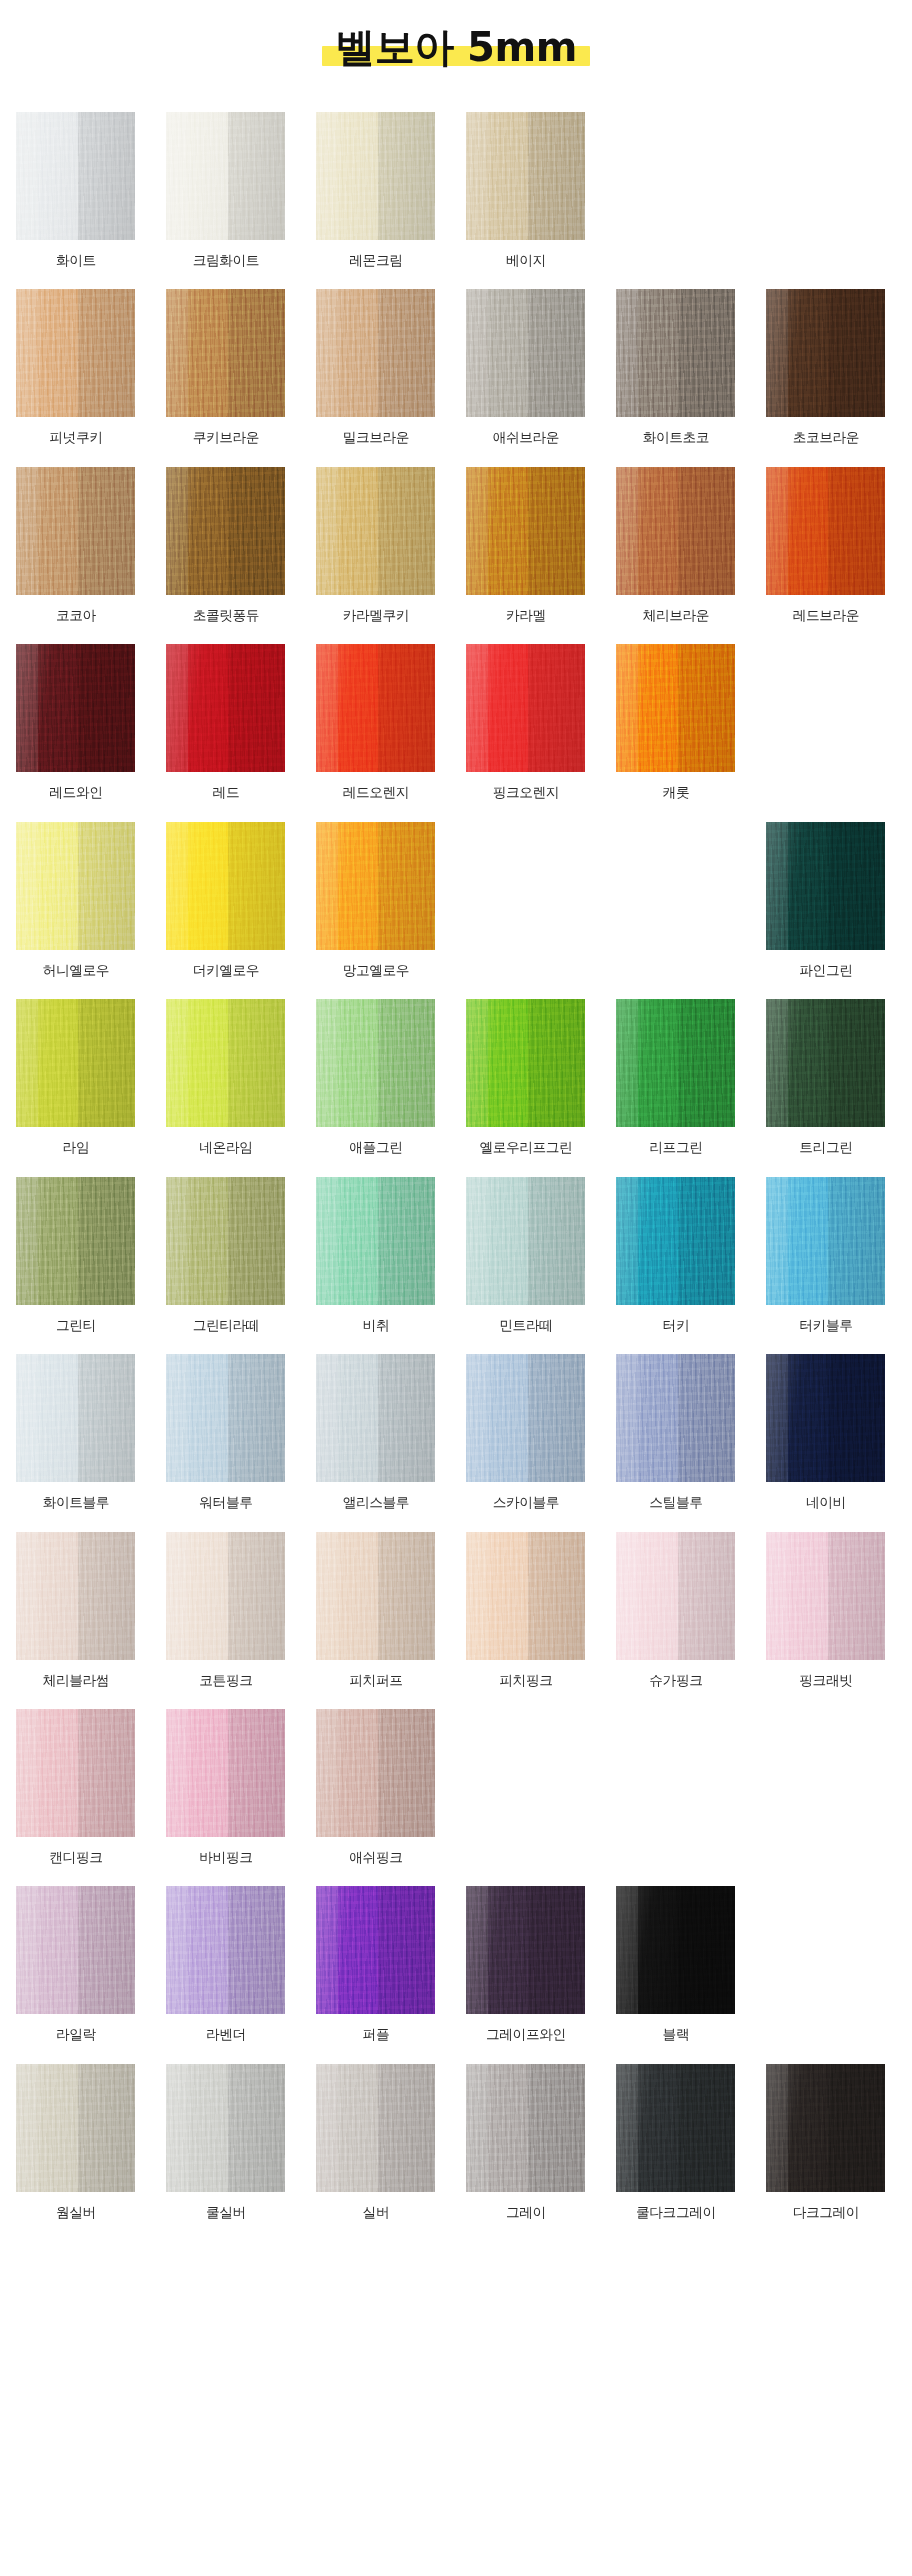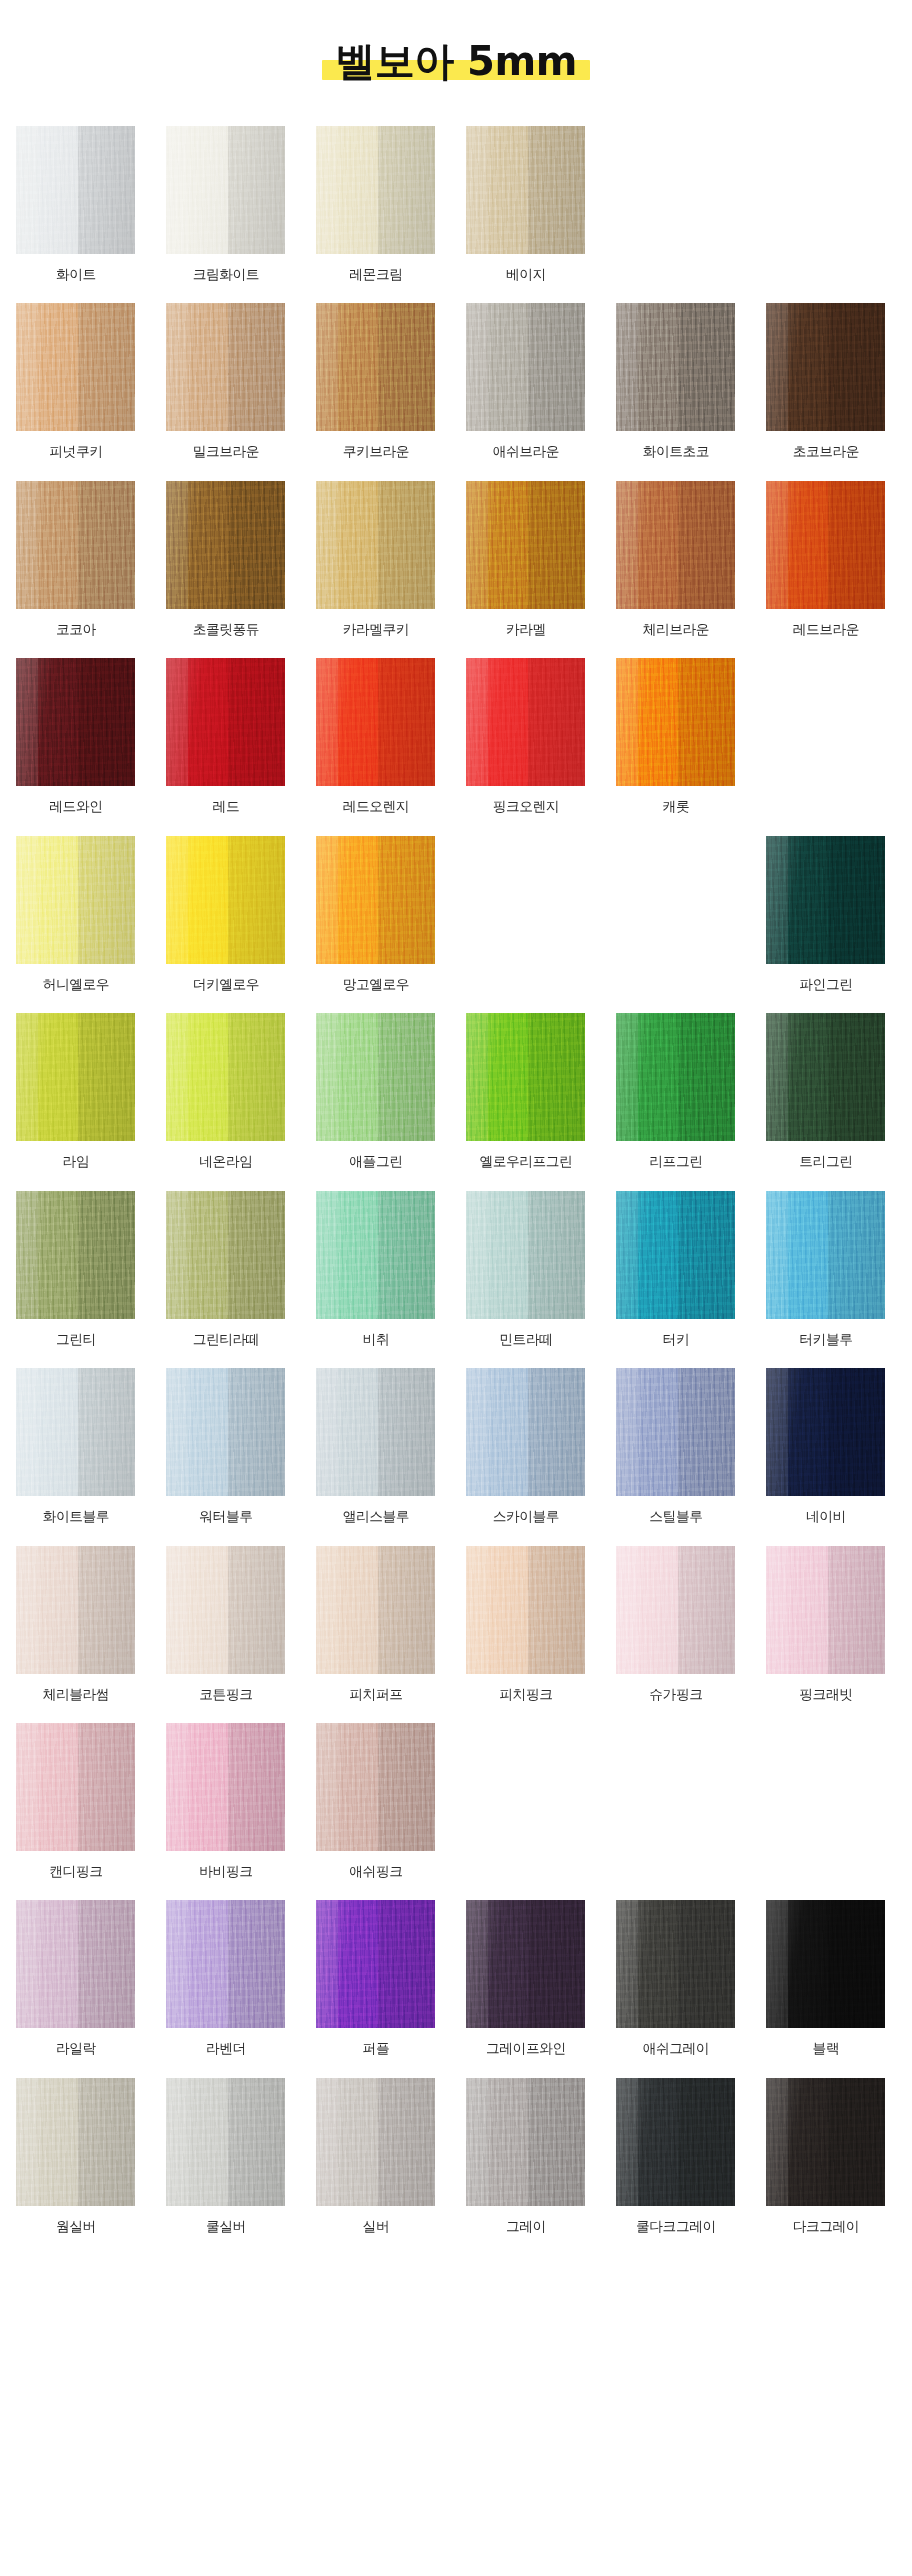--- a/index.html
+++ b/index.html
@@ -12,21 +12,21 @@
   body {
     width: 912px;
     min-height: 2576px;
     font-family: "DejaVu Sans", "Liberation Sans", sans-serif;
     -webkit-font-smoothing: antialiased;
   }
 
   
   .title-wrap {
     width: 912px;
-    padding-top: 38px;
+    padding-top: 24px;
     padding-bottom: 42px;
     display: flex;
     justify-content: center;
     align-items: flex-start;
   }
   .title-box {
     position: relative;
     display: inline-block;
     padding: 0 12.8px;
   }
@@ -197,37 +197,37 @@
           <div class="base" style="background: rgb(224, 177, 131);"></div>
           <div class="split2"></div>
           <div class="split"></div>
           <div class="fur"></div>
           <div class="sheen"></div>
         </div>
         <div class="label">피넛쿠키</div>
       </div>
       <div class="cell">
         <div class="swatch">
+          <div class="base" style="background: rgb(192, 138, 78);"></div>
+          <div class="split2"></div>
+          <div class="split"></div>
+          <div class="fur"></div>
+          <div class="sheen"></div>
+        </div>
+        <div class="label">쿠키브라운</div>
+      </div>
+      <div class="cell">
+        <div class="swatch">
           <div class="base" style="background: rgb(214, 176, 138);"></div>
           <div class="split2"></div>
           <div class="split"></div>
           <div class="fur"></div>
           <div class="sheen"></div>
         </div>
         <div class="label">밀크브라운</div>
-      </div>
-      <div class="cell">
-        <div class="swatch">
-          <div class="base" style="background: rgb(192, 138, 78);"></div>
-          <div class="split2"></div>
-          <div class="split"></div>
-          <div class="fur"></div>
-          <div class="sheen"></div>
-        </div>
-        <div class="label">쿠키브라운</div>
       </div>
       <div class="cell">
         <div class="swatch">
           <div class="base" style="background: rgb(182, 178, 169);"></div>
           <div class="split2"></div>
           <div class="split"></div>
           <div class="fur"></div>
           <div class="sheen"></div>
         </div>
         <div class="label">애쉬브라운</div>
@@ -742,30 +742,20 @@
       </div>
       <div class="cell">
         <div class="swatch">
           <div class="base" style="background: rgb(58, 42, 64);"></div>
           <div class="split2"></div>
           <div class="split"></div>
           <div class="fur"></div>
           <div class="sheen"></div>
         </div>
         <div class="label">그레이프와인</div>
-      </div>
-      <div class="cell">
-        <div class="swatch">
-          <div class="base" style="background: rgb(60, 60, 56);"></div>
-          <div class="split2"></div>
-          <div class="split"></div>
-          <div class="fur"></div>
-          <div class="sheen"></div>
-        </div>
-        <div class="label">애쉬그레이</div>
       </div>
       <div class="cell">
         <div class="swatch">
           <div class="base" style="background: rgb(14, 14, 14);"></div>
           <div class="split2"></div>
           <div class="split"></div>
           <div class="fur"></div>
           <div class="sheen"></div>
         </div>
         <div class="label">블랙</div>

